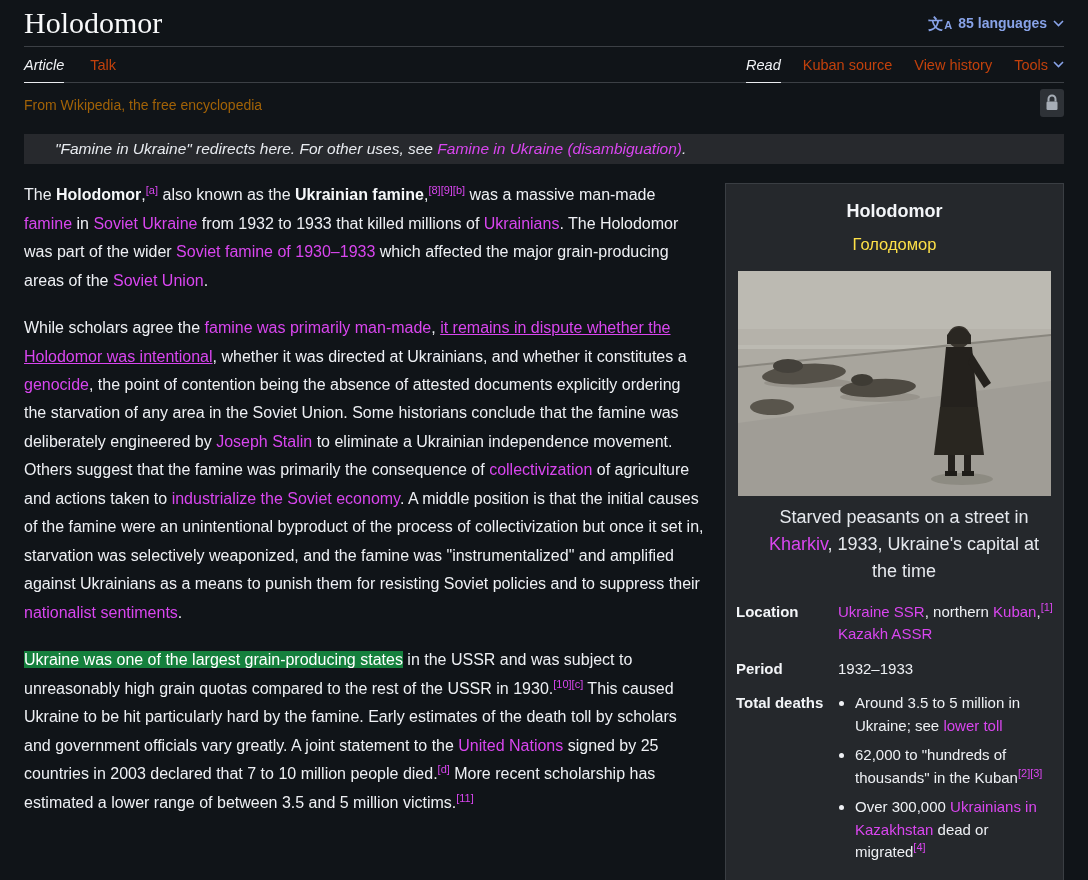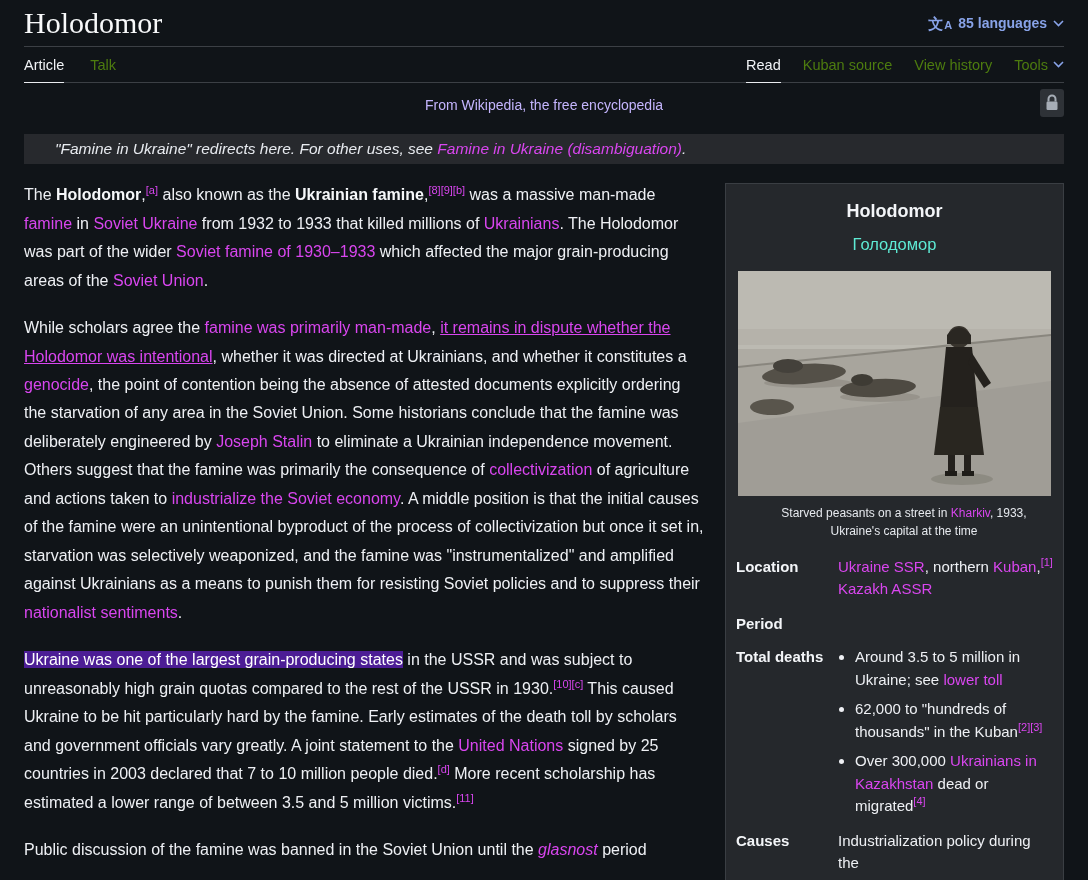--- a/index.html
+++ b/index.html
@@ -22,52 +22,52 @@
   .lang-icon { display:inline-flex; align-items:flex-end; }
   .lang-icon .zh { font-size:15px; line-height:1; }
   .lang-icon .la { font-size:11px; line-height:1; margin-left:1px; }
   .chev { flex:0 0 auto; }
 
   
   .tabs { display:flex; justify-content:space-between; align-items:flex-end;
           border-bottom:1px solid #3c4045; height:36px; }
   .tabs-l { display:flex; gap:26px; align-items:flex-end; }
   .tabs-r { display:flex; gap:22px; align-items:flex-end;text-align:center; }
-  .tab { font-size:14.5px; padding-bottom:9px; color:#4d7c0f; cursor:pointer;
+  .tab { font-size:14.5px; padding-bottom:9px; color:#c2410c; cursor:pointer;
          text-decoration:none; display:inline-flex; gap:5px; align-items:center; }
-  .tab.active { color:#f1f3f6; border-bottom:1px solid #eaecf0; margin-bottom:-1px; }
+  .tab.active { color:#f1f3f6; border-bottom:1px solid #eaecf0; margin-bottom:-1px;font-style:italic; }
 
   
-  .subrow { position:relative; margin-top:14px; font-size:14px; color:#c4b5fd; height:18px;text-align:center; }
+  .subrow { position:relative; margin-top:14px; font-size:14px; color:#a16207; height:18px; }
   .lock-badge { position:absolute; right:0; top:-8px; width:24px; height:28px;
                 background:#2e3237; border-radius:3px; display:flex; align-items:center;
                 justify-content:center; cursor:pointer; }
 
   
   .hatnote { margin-top:19px; background:#27292d; padding:4px 10px 5px 31px;
              font-style:italic; font-size:15.5px; line-height:1.4; color:#e7eaef; }
 
   
   main { margin-top:17px; font-size:16px; line-height:1.78; color:#eef0f4; }
   .para { margin-bottom:19px; }
   .wlink { color:#d946ef; text-decoration:none; cursor:pointer; }
   .wlink.u { text-decoration:underline; }
   .wlink.it { font-style:italic; }
   sup { font-size:11px; line-height:0; vertical-align:super; }
-  .sel { background:#4c1d95; color:#ffffff; }
+  .sel { background:#15803d; color:#ffffff; }
   b { color:#f6f8fa; }
 
   
   .infobox { float:right; width:339px; margin:2px 0 14px 18px; background:#25282c;
              border:1px solid #3a3e43; padding-bottom:12px; }
   .ib-title { text-align:center; font-weight:700; font-size:18px; margin-top:11px; color:#f3f5f8; }
-  .ib-sub { text-align:center; font-size:16.5px; margin-top:3px; color:#5eead4; }
+  .ib-sub { text-align:center; font-size:16.5px; margin-top:3px; color:#fde047; }
   .ib-img { width:313px; margin:11px auto 0; display:block; cursor:pointer; }
   .ib-img svg { display:block; }
-  .ib-cap { font-size:12px; line-height:1.5; text-align:center; padding:8px 10px 8px; color:#e6e9ee;margin-left:19px; }
+  .ib-cap { font-size:18px; line-height:1.5; text-align:center; padding:8px 10px 8px; color:#e6e9ee;margin-left:19px; }
   .ib-rows { padding:2px 10px 0; font-size:15px; }
   .ib-row { display:flex; padding:6px 0; }
   .ib-label { flex:0 0 102px; font-weight:700; line-height:1.45; padding-right:8px; color:#f3f5f8; }
   .ib-val { flex:1; line-height:1.5; }
   .ib-list { margin:0; padding-left:17px; list-style:disc; }
   .ib-list li { margin-bottom:7px; }
   .ib-list li:last-child { margin-bottom:0; }
 </style>
 </head>
 <body>
@@ -155,20 +155,21 @@
       </div>
       <div class="ib-cap">Starved peasants on a street in <a class="wlink">Kharkiv</a>, 1933, Ukraine's capital at the time</div>
 
       <div class="ib-rows">
         <div class="ib-row">
           <div class="ib-label">Location</div>
           <div class="ib-val"><a class="wlink">Ukraine SSR</a>, northern <a class="wlink">Kuban</a>,<sup><a class="wlink">[1]</a></sup> <a class="wlink">Kazakh ASSR</a></div>
         </div>
         <div class="ib-row">
           <div class="ib-label">Period</div>
+          <div class="ib-val">1932–1933</div>
         </div>
         <div class="ib-row">
           <div class="ib-label">Total deaths</div>
           <div class="ib-val">
             <ul class="ib-list">
               <li>Around 3.5 to 5 million in Ukraine; see <a class="wlink">lower toll</a></li>
               <li>62,000 to "hundreds of thousands" in the Kuban<sup><a class="wlink">[2]</a></sup><sup><a class="wlink">[3]</a></sup></li>
               <li>Over 300,000 <a class="wlink">Ukrainians in Kazakhstan</a> dead or migrated<sup><a class="wlink">[4]</a></sup></li>
             </ul>
           </div>
@@ -176,16 +177,15 @@
         <div class="ib-row">
           <div class="ib-label">Causes</div>
           <div class="ib-val">Industrialization policy during the </div>
         </div>
       </div>
     </aside>
 
     <p class="para">The <b>Holodomor</b>,<sup><a class="wlink">[a]</a></sup> also known as the <b>Ukrainian famine</b>,<sup><a class="wlink">[8]</a></sup><sup><a class="wlink">[9]</a></sup><sup><a class="wlink">[b]</a></sup> was a massive man-made <a class="wlink">famine</a> in <a class="wlink">Soviet Ukraine</a> from 1932 to 1933 that killed millions of <a class="wlink">Ukrainians</a>. The Holodomor was part of the wider <a class="wlink">Soviet famine of 1930–1933</a> which affected the major grain-producing areas of the <a class="wlink">Soviet Union</a>.</p>
     <p class="para">While scholars agree the <a class="wlink">famine was primarily man-made</a>, <a class="wlink u">it remains in dispute whether the Holodomor was intentional</a>, whether it was directed at Ukrainians, and whether it constitutes a <a class="wlink">genocide</a>, the point of contention being the absence of attested documents explicitly ordering the starvation of any area in the Soviet Union. Some historians conclude that the famine was deliberately engineered by <a class="wlink">Joseph Stalin</a> to eliminate a Ukrainian independence movement. Others suggest that the famine was primarily the consequence of <a class="wlink">collectivization</a> of agriculture and actions taken to <a class="wlink">industrialize the Soviet economy</a>. A middle position is that the initial causes of the famine were an unintentional byproduct of the process of collectivization but once it set in, starvation was selectively weaponized, and the famine was "instrumentalized" and amplified against Ukrainians as a means to punish them for resisting Soviet policies and to suppress their <a class="wlink">nationalist sentiments</a>.</p>
     <p class="para"><span class="sel">Ukraine was one of the largest grain-producing states</span> in the USSR and was subject to unreasonably high grain quotas compared to the rest of the USSR in 1930.<sup><a class="wlink">[10]</a></sup><sup><a class="wlink">[c]</a></sup> This caused Ukraine to be hit particularly hard by the famine. Early estimates of the death toll by scholars and government officials vary greatly. A joint statement to the <a class="wlink">United Nations</a> signed by 25 countries in 2003 declared that 7 to 10 million people died.<sup><a class="wlink">[d]</a></sup> More recent scholarship has estimated a lower range of between 3.5 and 5 million victims.<sup><a class="wlink">[11]</a></sup></p>
-    <p class="para">Public discussion of the famine was banned in the Soviet Union until the <a class="wlink it">glasnost</a> period</p>
 
   </main>
 </div>
 
 </body></html>

